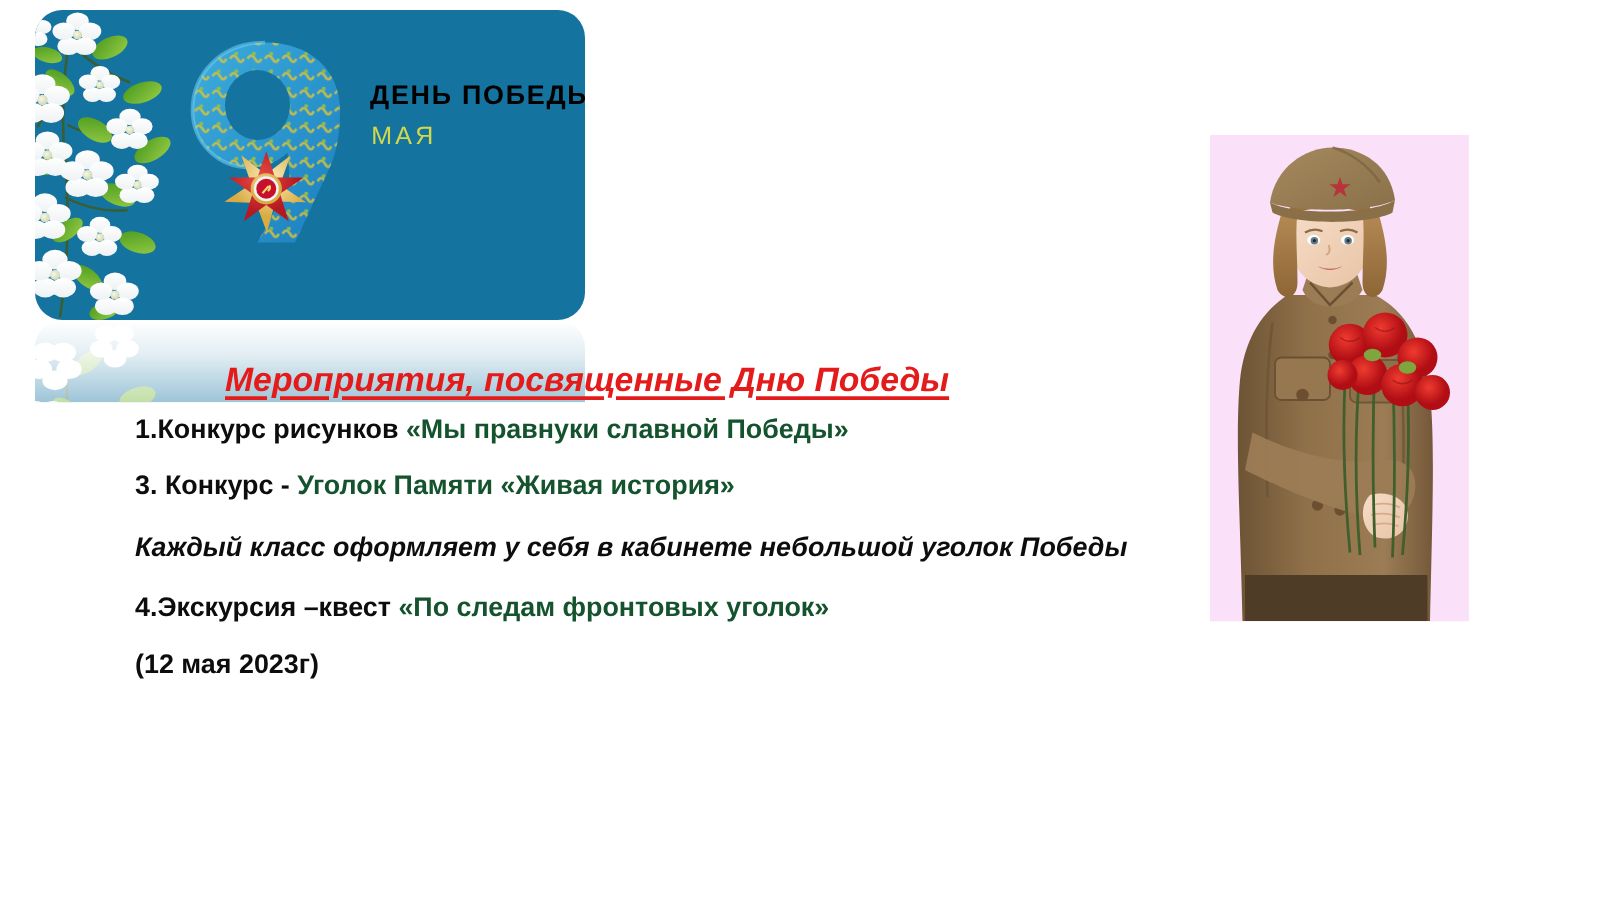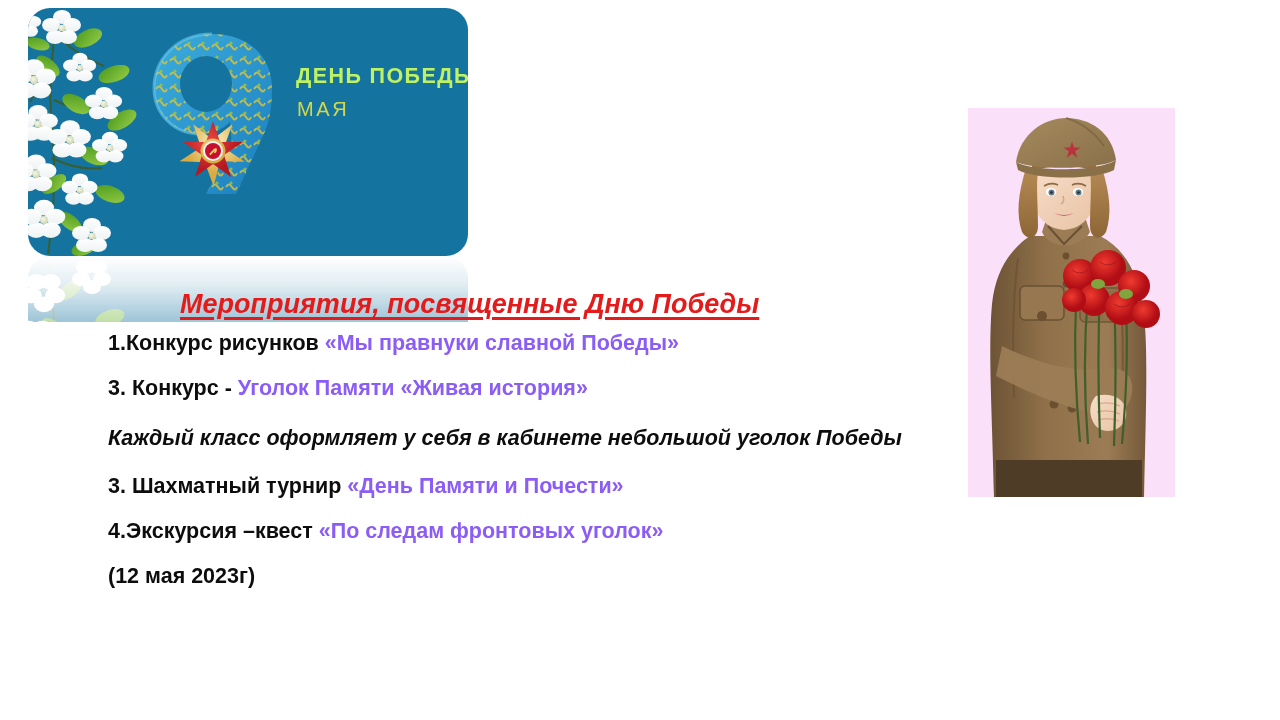--- a/index.html
+++ b/index.html
@@ -39,21 +39,21 @@
 
   
   .nine{position:absolute;left:112px;top:18px;width:140px;height:180px;}
 
   
   .medal{position:absolute;left:150px;top:108px;width:70px;height:70px;}
 
   
   .b-title{
     position:absolute;left:268px;top:58px;
-    color:#bef264;font-weight:700;font-size:21.5px;letter-spacing:1.4px;
+    color:#000000;font-weight:700;font-size:21.5px;letter-spacing:1.4px;
     white-space:nowrap;line-height:1;
   }
   .b-sub{
     position:absolute;left:269px;top:91px;
     color:#d2d84a;font-weight:400;font-size:20px;letter-spacing:2.6px;
     white-space:nowrap;line-height:1;text-align:center;
   }
 
   
   .photo{
@@ -69,21 +69,21 @@
     text-decoration:underline;text-decoration-thickness:2.5px;
     text-underline-offset:4px;
     text-align:center;
   }
   .lines{position:absolute;left:108px;top:333px;width:900px;}
   .line{
     font-size:21.5px;font-weight:700;color:#0d0d0d;
     line-height:1.02;margin-bottom:23px;white-space:nowrap;
   }
   .line.wrapline{white-space:normal;width:830px;line-height:1.42;margin-bottom:23px;font-style:italic;}
-  .accent{color:#8b5cf6;}
+  .accent{color:#14532d;}
 </style>
 </head>
 <body>
 
 <div class="slide">
 
   <div class="banner-wrap">
     <div class="banner">
 
       <div class="blossoms">
@@ -473,23 +473,20 @@
     <div class="line">
       <span>1.Конкурс рисунков </span><span class="accent">«Мы правнуки славной Победы»</span>
     </div>
     <div class="line">
       <span>3.  Конкурс - </span><span class="accent">Уголок Памяти «Живая история»</span>
     </div>
     <div class="line wrapline">
       <span>Каждый класс оформляет у себя в кабинете небольшой уголок Победы</span>
     </div>
     <div class="line">
-      <span>3. Шахматный турнир </span><span class="accent">«День Памяти и Почести»</span>
-    </div>
-    <div class="line">
       <span>4.Экскурсия –квест </span><span class="accent">«По следам фронтовых уголок»</span>
     </div>
     <div class="line">
       <span>(12 мая 2023г)</span>
     </div>
   </div>
 
 </div>
 
 </body></html>

